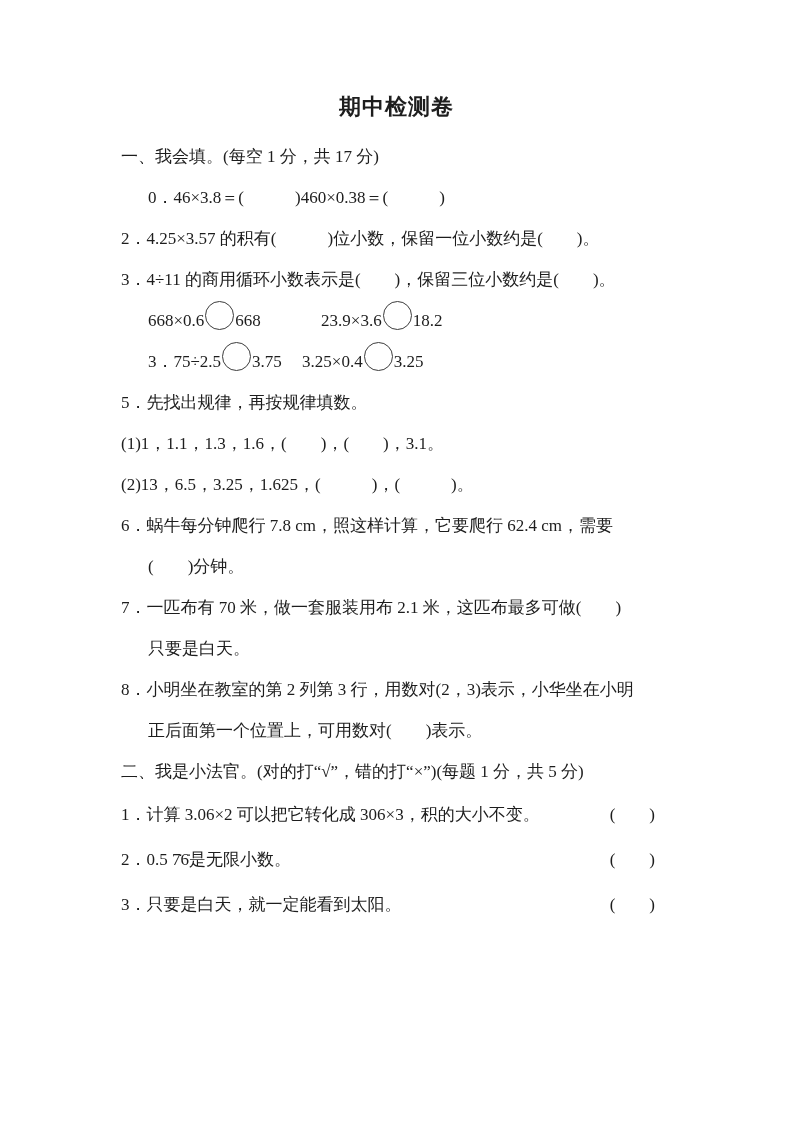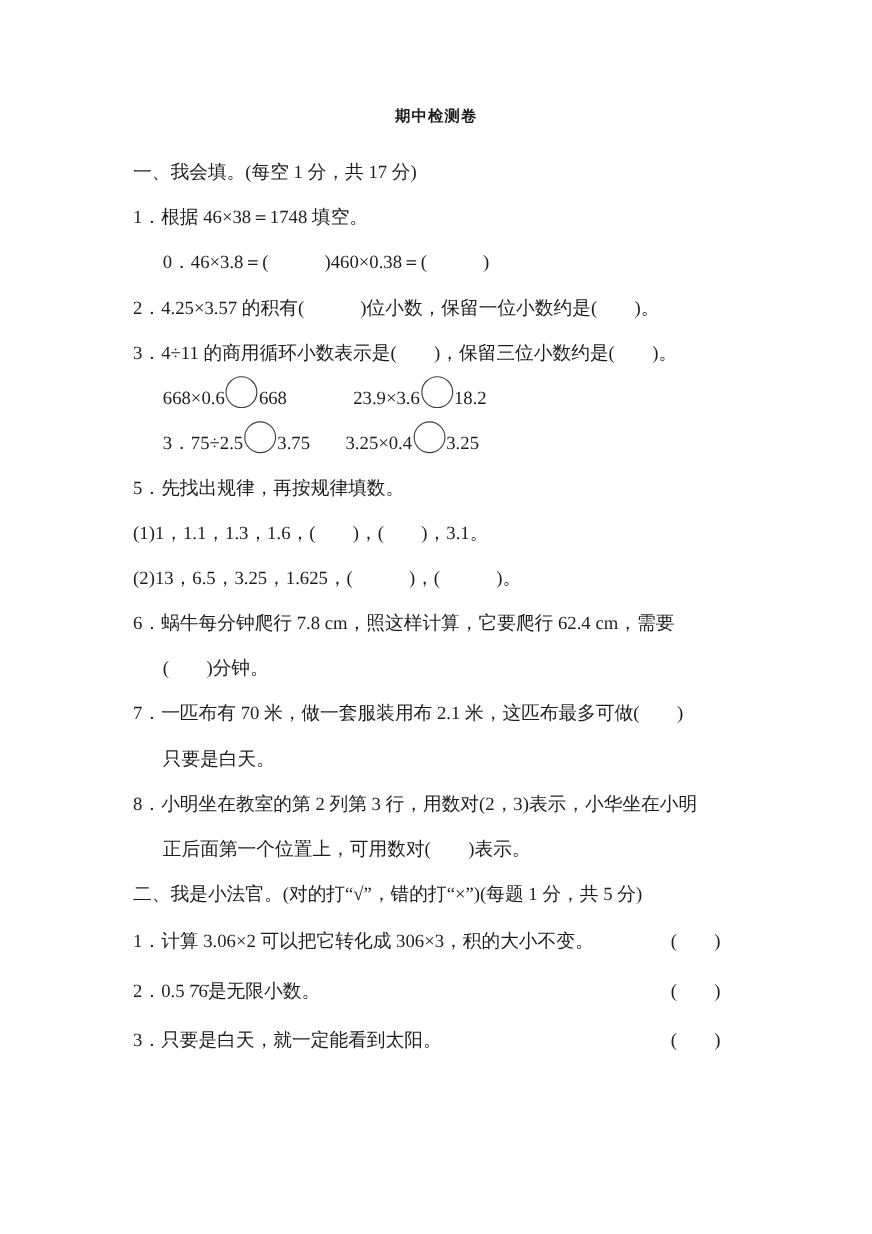--- a/index.html
+++ b/index.html
@@ -11,21 +11,21 @@
     color: #1d1d1d;
     font-family: "Liberation Serif", "DejaVu Serif", serif;
     font-size: 17px;
     box-sizing: border-box;
     padding: 94px 50px 0 121px;
     overflow: hidden;
   }
   .title {
     margin: 0 -50px 16px -121px;
     text-align: center;
-    font-size: 14px;
+    font-size: 22px;
     font-weight: bold;
     letter-spacing: 1px;
     line-height: 26px;
   }
   .line {
     height: 41px;
     line-height: 41px;
     white-space: nowrap;
   }
   .indent { padding-left: 27px; }
@@ -35,41 +35,40 @@
     height: 27px;
     border: 1.4px solid #3c3c3c;
     border-radius: 50%;
     vertical-align: -4px;
     margin: 0 1px;
     background: transparent;
   }
   .circle.raised { vertical-align: 2px; }
   .pair { display: inline-block; text-align: center; }
   .gap-lg { margin-left: 56px; }
-  .gap-sm { margin-left: 28px; }
+  .gap-sm { margin-left: 16px; }
   .tf {
     display: flex;
     justify-content: space-between;
     width: 534px;
     height: 45px;
     line-height: 45px;
   }
   .tf .ans { white-space: pre; }
 </style>
 </head>
 <body>
 
 <div class="page">
 
   <h1 class="title">期中检测卷</h1>
 
   <div>
     <div class="line">一、我会填。(每空 1 分，共 17 分)</div>
 
-    <div class="line">1．根据 46×38＝1748 填空。</div>
     <div class="line indent">0．46×3.8＝(　　　)460×0.38＝(　　　)</div>
 
     <div class="line">2．4.25×3.57 的积有(　　　)位小数，保留一位小数约是(　　)。</div>
 
     <div class="line">3．4÷11 的商用循环小数表示是(　　)，保留三位小数约是(　　)。</div>
 
 
     <div class="line indent">
       <span class="pair"><span>668×0.6</span><span class="circle"></span><span>668</span></span>
       <span class="pair gap-lg"><span>23.9×3.6</span><span class="circle"></span><span>18.2</span></span>

